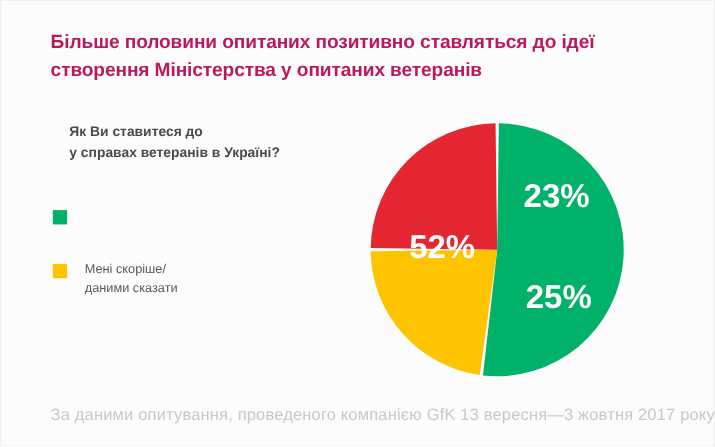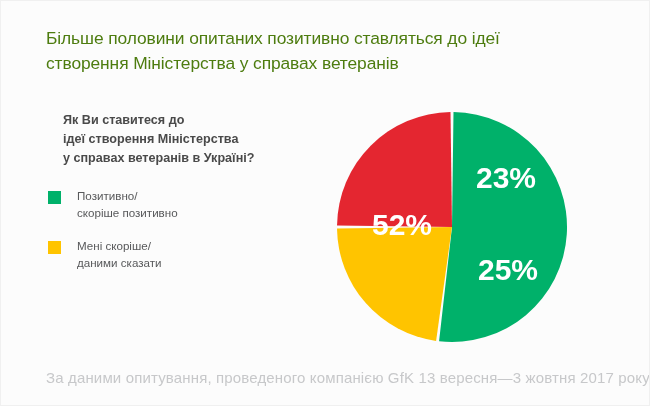--- a/index.html
+++ b/index.html
@@ -30,22 +30,22 @@
     pointer-events: none;
   }
 
   #headline {
     position: absolute;
     left: 46px;
     top: 26px;
     width: 570px;
     font-size: 17.4px;
     line-height: 25px;
-    font-weight: normal;
-    color: #4d7c0f;
+    font-weight: bold;
+    color: #be185d;
     letter-spacing: -0.1px;
   }
   #headline .hl-line { display: block; white-space: nowrap; }
 
   #question {
     position: absolute;
     left: 46px;
     top: 111px;
     width: 260px;
     font-size: 12.6px;
@@ -110,37 +110,32 @@
     white-space: nowrap;
   }
 </style>
 </head>
 <body>
 
 <div id="infographic">
 
   <div id="headline">
     <span class="hl-line">Більше половини опитаних позитивно ставляться до ідеї</span>
-    <span class="hl-line">створення Міністерства у справах ветеранів</span>
+    <span class="hl-line">створення Міністерства у опитаних ветеранів</span>
   </div>
 
   <div id="question">
     <span class="q-line">Як Ви ставитеся до</span>
-    <span class="q-line">ідеї створення Міністерства</span>
     <span class="q-line">у справах ветеранів в Україні?</span>
   </div>
 
   <div id="legend">
 
     <div class="legend-item">
       <span class="legend-swatch" style="background:#00b16a"></span>
-      <span class="legend-text">
-        <span class="lg-line">Позитивно/</span>
-        <span class="lg-line">скоріше позитивно</span>
-      </span>
     </div>
 
     <div class="legend-item">
       <span class="legend-swatch" style="background:#ffc400"></span>
       <span class="legend-text">
         <span class="lg-line">Мені скоріше/</span>
         <span class="lg-line">даними сказати</span>
       </span>
     </div>
 

